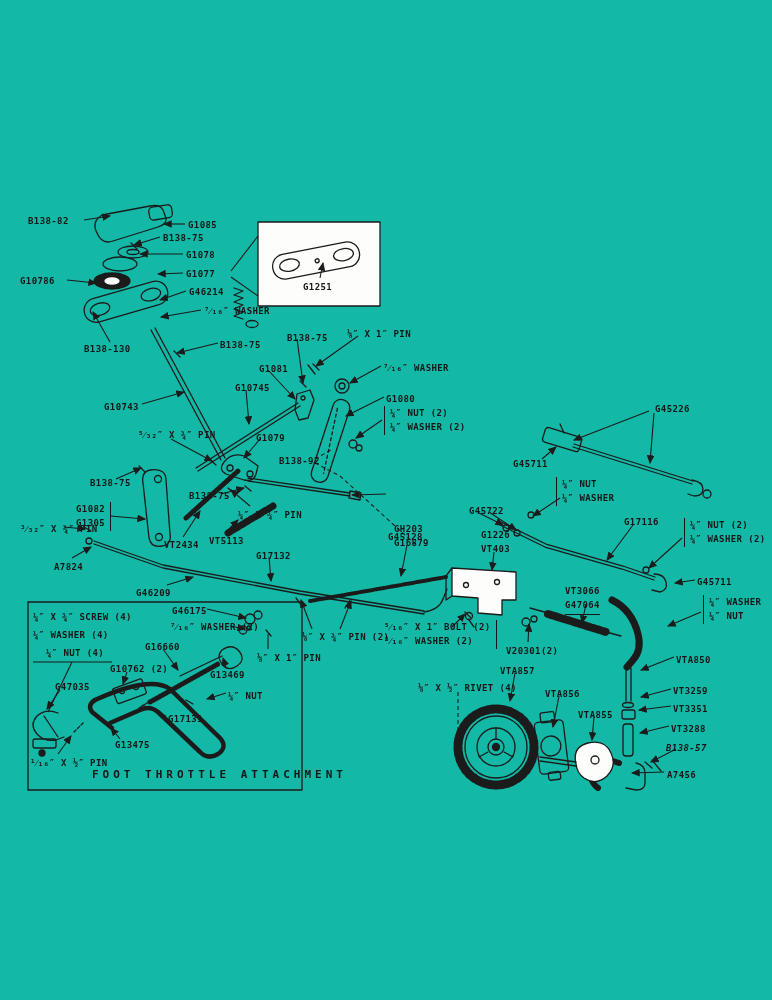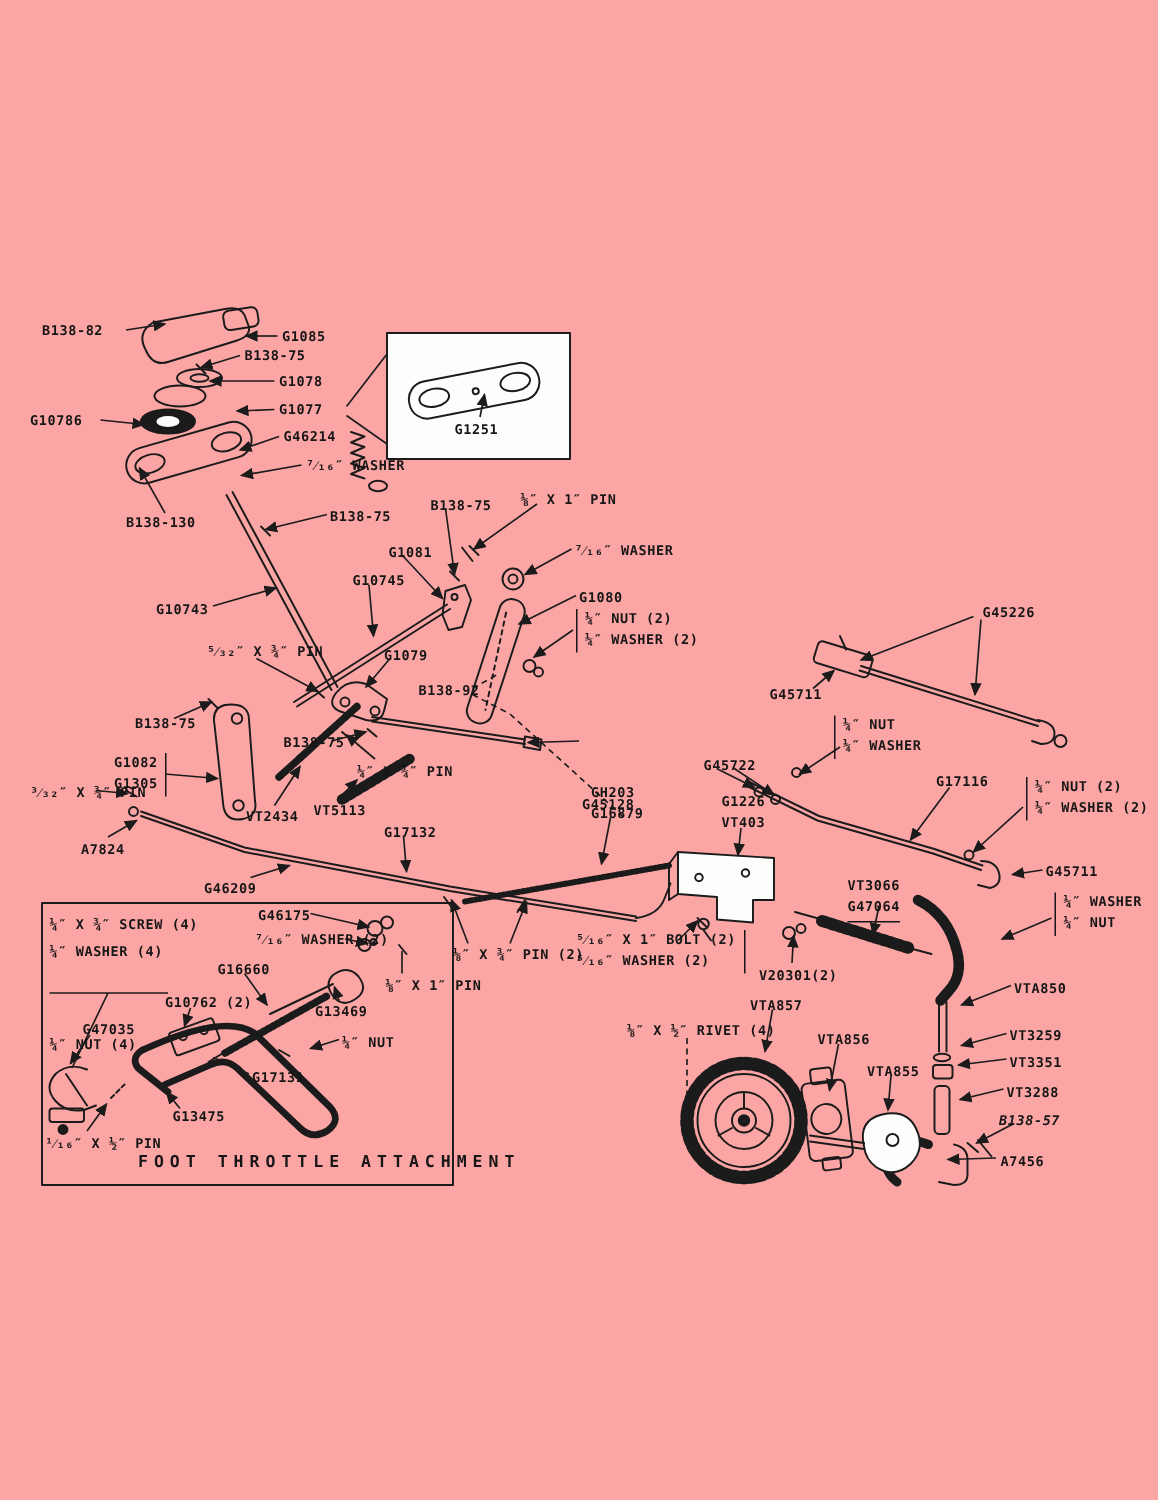--- a/index.html
+++ b/index.html
@@ -1,16 +1,16 @@
 <!DOCTYPE html>
 <html><head>
 <meta charset="utf-8">
 <style>
   html,body{margin:0;padding:0;background:#e9e7e2;}
-  #page{position:relative;width:772px;height:1000px;background:#fca5a5;margin:0 auto;
+  #page{position:relative;width:772px;height:1000px;background:#14b8a6;margin:0 auto;
         font-family:"DejaVu Sans Mono", monospace;overflow:hidden;}
   #art{position:absolute;left:0;top:0;}
   #labels{position:absolute;left:0;top:0;width:772px;height:1000px;}
   .lbl{position:absolute;font-size:9px;font-weight:bold;color:#161616;
        white-space:pre-line;line-height:1.6;letter-spacing:.4px;}
   .bar-l{border-left:1.3px solid #161616;padding-left:5px;}
   .bar-r{border-right:1.3px solid #161616;padding-right:5px;}
   .ul{border-bottom:1.3px solid #161616;padding-bottom:1px;}
   .title{position:absolute;font-size:11px;font-weight:bold;color:#161616;
          letter-spacing:4px;font-family:"DejaVu Sans Mono", monospace;}
@@ -344,21 +344,21 @@
       <div class="lbl" style="left: 671px; top: 722px;">VT3288</div>
       <div class="lbl" style="left: 666px; top: 741px; font-style: italic;">B138-57</div>
       <div class="lbl" style="left: 667px; top: 768px;">A7456</div>
       <div class="lbl" style="left: 578px; top: 708px;">VTA855</div>
       <div class="lbl" style="left: 545px; top: 687px;">VTA856</div>
       <div class="lbl" style="left: 500px; top: 664px;">VTA857</div>
       <div class="lbl" style="left: 418px; top: 681px;">⅛″ X ½″ RIVET (4)</div>
       <div class="lbl" style="left: 302px; top: 630px;">⅛″ X ¾″ PIN (2)</div>
       <div class="lbl" style="left: 33px; top: 610px;">¼″ X ¾″ SCREW (4)</div>
       <div class="lbl" style="left: 33px; top: 628px;">¼″ WASHER (4)</div>
-      <div class="lbl" style="left: 33px; top: 646px; margin-top: 44px;">¼″ NUT (4)</div>
+      <div class="lbl" style="left: 46px; top: 646px;">¼″ NUT (4)</div>
       <div class="lbl" style="left: 172px; top: 604px;">G46175</div>
       <div class="lbl" style="left: 146px; top: 620px; margin-left: 24px;">⁷⁄₁₆″ WASHER (2)</div>
       <div class="lbl" style="left: 145px; top: 640px;">G16660</div>
       <div class="lbl" style="left: 110px; top: 662px;">G10762 (2)</div>
       <div class="lbl" style="left: 210px; top: 668px;">G13469</div>
       <div class="lbl" style="left: 257px; top: 651px;">⅛″ X 1″ PIN</div>
       <div class="lbl" style="left: 228px; top: 689px;">¼″ NUT</div>
       <div class="lbl" style="left: 168px; top: 712px;">G17131</div>
       <div class="lbl" style="left: 55px; top: 680px;">G47035</div>
       <div class="lbl" style="left: 115px; top: 738px;">G13475</div>

